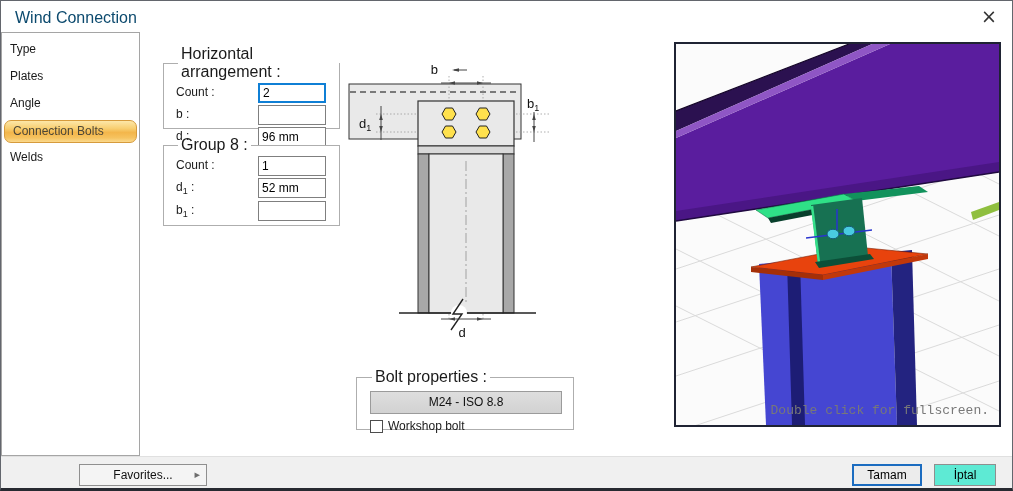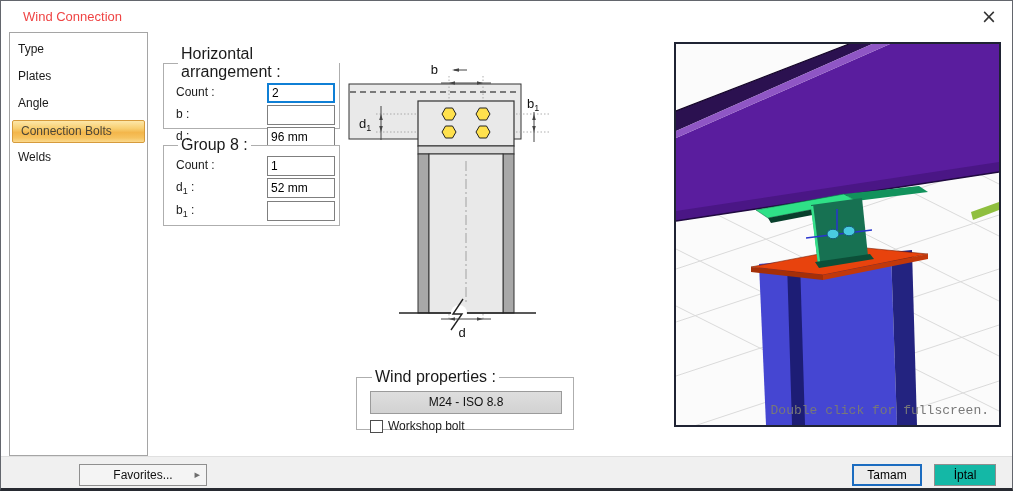--- a/index.html
+++ b/index.html
@@ -5,39 +5,39 @@
   * { box-sizing: border-box; margin: 0; padding: 0; }
   html,body { background:#cfcfcf; }
   body { font-family: "Liberation Sans", sans-serif; }
   .window {
     position: relative; width: 1013px; height: 491px; background: #ffffff;
     border: 1px solid #63666d; border-bottom: 3px solid #272a31; overflow: hidden;
     font-size: 12px; color: #1a1a1a;
   }
   
   .titlebar { position:absolute; left:0; top:0; right:0; height:31px; background:#fff; }
-  .title { position:absolute; left:14px; top:8px; font-size:13px; color:#ef4444;margin-left:8px; }
+  .title { position:absolute; left:14px; top:8px; font-size:16px; color:#0c4a6e; }
   .close-btn { position:absolute; right:10px; top:3px; width:26px; height:24px; text-align:center;
     font-size:19px; line-height:24px; color:#333; cursor:pointer; font-family:"DejaVu Sans",sans-serif; }
   
-  .sidebar { position:absolute; left:8px; top:31px; width:139px; height:424px;
+  .sidebar { position:absolute; left:0; top:31px; width:139px; height:424px;
     background:#fff; border:1px solid #a5a5a5; padding-top:4px; }
   .side-item { height:27px; line-height:25px; padding-left:8px; color:#1a1a1a; cursor:pointer; }
   .side-item.sel {
-    margin:2px 2px; height:23px; line-height:21px; border:1px solid #d69b3c; border-radius:2px;
+    margin:2px 2px; height:23px; line-height:21px; border:1px solid #d69b3c; border-radius:7px;
     background:linear-gradient(180deg,#fde7a8 0%,#f8cf72 35%,#f3b64b 55%,#f6c35f 80%,#fbd98d 100%);
     color:#4c4636;
   }
   
   fieldset { position:absolute; border:1px solid #aeaeae; background:#fff; padding:2px 0 0 12px; }
   legend { font-size:16px; padding:0 3px; margin-left:2px; color:#1a1a1a; }
   .fs-ha { left:162px; top:44px;  width:177px; height:84px; }
   .fs-g1 { left:162px; top:135px; width:177px; height:90px; }
   .fs-bp { left:355px; top:367px; width:218px; height:62px; padding-left:13px; }
-  .row { display:flex; align-items:center; margin-bottom:2px; height:20px;gap:9px; }
+  .row { display:flex; align-items:center; margin-bottom:2px; height:20px; }
   .row.sp { margin-top:3px; }
   .flabel { width:82px; }
   .flabel sub { font-size:9px; }
   .tinput { width:68px; height:20px; border:1px solid #7f7f7f; font-size:12px;
     padding:1px 3px; font-family:"Liberation Sans",sans-serif; background:#fff; color:#000; }
   .tinput.focus { border:2px solid #0f7fd5; }
   .bolt-btn { display:block; width:192px; height:23px; margin-top:3px; border:1px solid #9b9b9b;
     background:linear-gradient(180deg,#dedede,#d2d2d2); font-size:12px; text-align:center;
     line-height:21px; cursor:pointer; color:#111; }
   .cb-row { display:flex; align-items:center; margin-top:5px; }
@@ -52,21 +52,21 @@
     font-family:Liberation Mono, monospace; }
   
   .footer { position:absolute; left:0; right:0; top:455px; bottom:0; background:#f0f0f0;
     border-top:1px solid #e0e0e0; }
   .fav-btn { position:absolute; left:30px; top:7px; width:128px; height:22px; background:#f4f4f4;
     border:1px solid #8f8f8f; text-align:center; line-height:20px; cursor:pointer; color:#111;margin-left:48px; }
   .fav-arrow { position:absolute; right:6px; top:0; color:#6d6d6d; font-size:11px;
     font-family:"DejaVu Sans",sans-serif; }
   .ok-btn { position:absolute; left:851px; top:7px; width:70px; height:22px; background:#ececec;
     border:2px solid #1b6cc0; text-align:center; line-height:18px; cursor:pointer; color:#000; }
-  .cancel-btn { position:absolute; left:933px; top:7px; width:62px; height:22px; background:#14b8a6;
+  .cancel-btn { position:absolute; left:933px; top:7px; width:62px; height:22px; background:#5eead4;
     border:1px solid #8f8f8f; text-align:center; line-height:20px; cursor:pointer; color:#000; }
   svg text { font-family:"Liberation Sans",sans-serif; font-size:13px; fill:#111; }
   svg .subts { font-size:9px; }
 </style>
 </head>
 <body>
 
 <div class="window">
 
   <div class="titlebar">
@@ -160,21 +160,21 @@
     <polygon points="188,86 186.2,80 189.8,80" fill="#444"></polygon>
     <text x="181" y="62"><tspan>b</tspan><tspan class="subts" dy="3">1</tspan></text>
 
     <line x1="95" y1="273" x2="145" y2="273" stroke="#444" stroke-width="1"></line>
     <polygon points="103,273 109,271.2 109,274.8" fill="#444"></polygon>
     <polygon points="137,273 131,271.2 131,274.8" fill="#444"></polygon>
     <text x="116" y="291" text-anchor="middle"><tspan>d</tspan><tspan class="subts" dy="3"></tspan></text>
   </svg>
 
   <fieldset class="fs-bp">
-    <legend>Wind properties :</legend>
+    <legend>Bolt properties :</legend>
     <div class="bolt-btn">M24 - ISO 8.8</div>
     <div class="cb-row">
       <span class="cbx"></span>
       <span>Workshop bolt</span>
     </div>
   </fieldset>
 
   <div class="preview">
     <svg width="323" height="381" viewBox="0 0 323 381">
 

